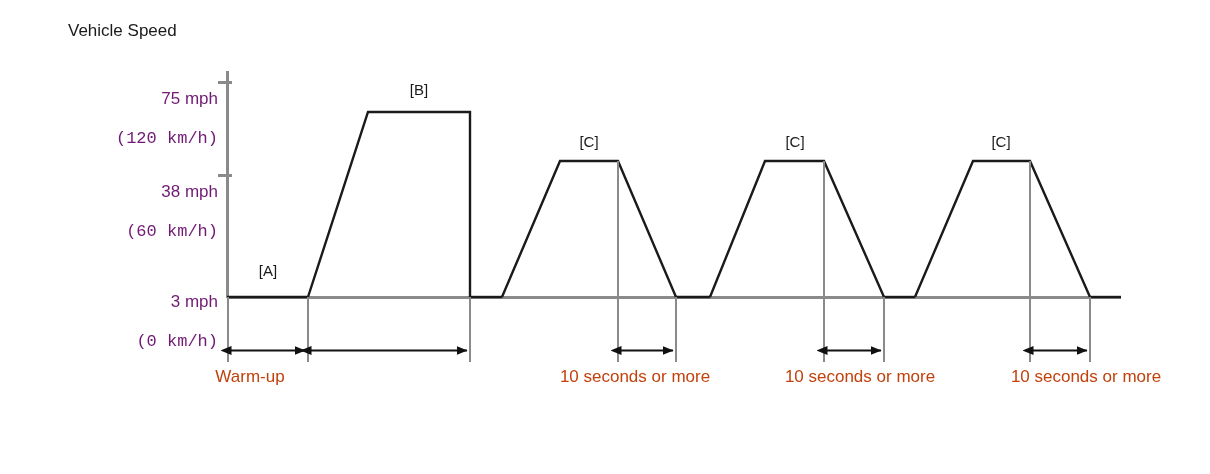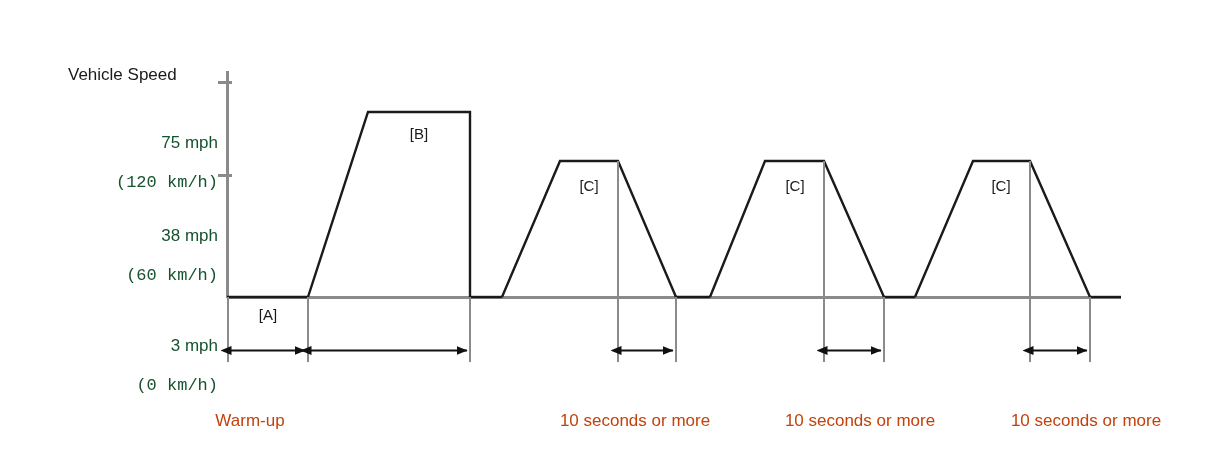--- a/index.html
+++ b/index.html
@@ -6,24 +6,24 @@
   html,body{margin:0;padding:0;background:#ffffff;}
   body{
     width:1210px;height:474px;position:relative;overflow:hidden;
     font-family:"Liberation Sans", sans-serif;
     color:#1a1a1a;
     -webkit-font-smoothing:antialiased;
   }
   #stage{position:absolute;left:0;top:0;width:1210px;height:474px;}
   svg#fig{position:absolute;left:0;top:0;width:1210px;height:474px;display:block;}
 
-  .txt{position:absolute;white-space:pre;line-height:1;margin-top:44px;}
+  .txt{position:absolute;white-space:pre;line-height:1;}
 
   .title{font-size:17px;color:#1a1a1a;}
-  .axlabel{font-size:17px;color:#14532d;text-align:right;}
+  .axlabel{font-size:17px;color:#701a75;text-align:right;}
   .axlabel .l2{display:block;margin-top:6px;font-family:Liberation Mono, monospace;}
   .marker{font-size:15px;color:#1a1a1a;text-align:center;}
   .dimlabel{font-size:17px;color:#c2410c;text-align:center;}
 </style>
 </head>
 <body>
 
 <div id="stage">
 
   <svg id="fig" viewBox="0 0 1210 474" xmlns="http://www.w3.org/2000/svg">

